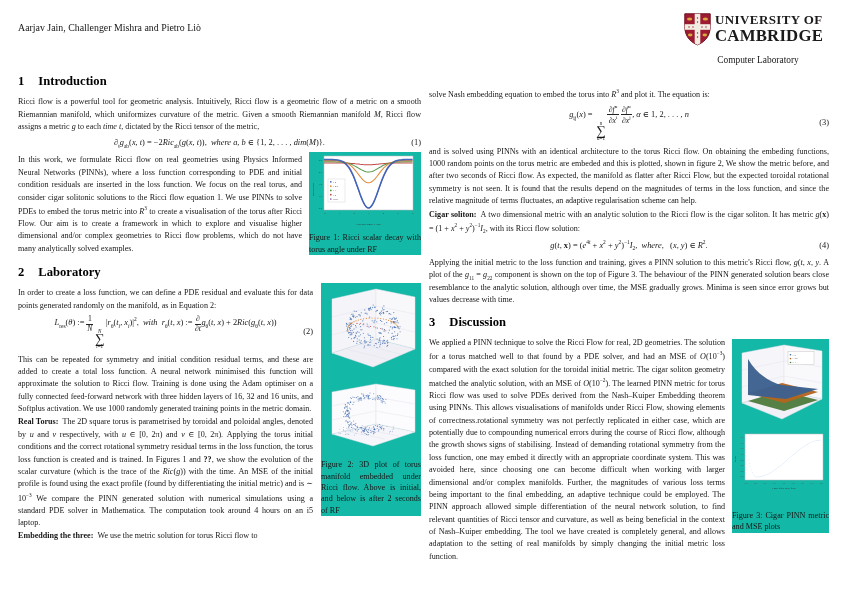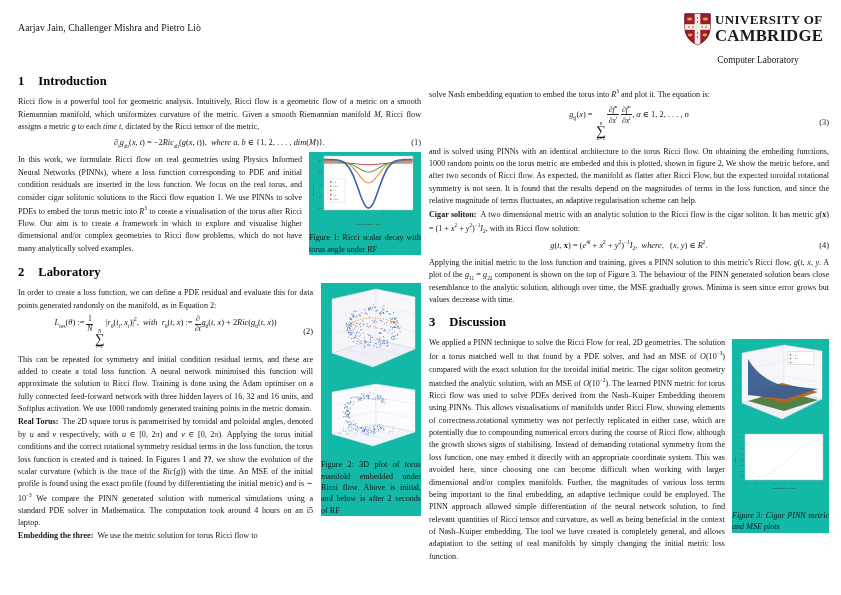--- a/index.html
+++ b/index.html
@@ -38,21 +38,21 @@
   .bigop { display:inline-flex; flex-direction:column; align-items:center; vertical-align:-0.9em;
            line-height:0.9; margin:0 1.5px; }
   .bigop .op { font-size:1.6em; line-height:0.8; }
   .bigop .lim { font-size:0.6em; }
 
   .narrow { width:292px; }
 
   .figwrap { background:#14b8a6; }
   .fig1-wrap { float:right; width:112px; margin:-2px 0 2px 7px; }
   .fig2-wrap { float:right; width:100px; margin:-4px 0 2px 8px; }
-  .fig3-wrap { float:right; width:97px;  margin:2px 0 14px 7px;font-style:italic; }
+  .fig3-wrap { float:right; width:97px;  margin:2px 0 14px 7px; }
   .caption { text-align:justify; font-size:8.1px; line-height:1.4; margin-top:4px; }
   .fig2-wrap .caption { margin-top:5px; }
   .fig3-wrap .caption { margin-top:15px; }
   .fig-svg { display:block; }
   .gap2 { margin-top:2px; }
   .clear { clear:both; }
 </style>
 </head>
 <body>
 

